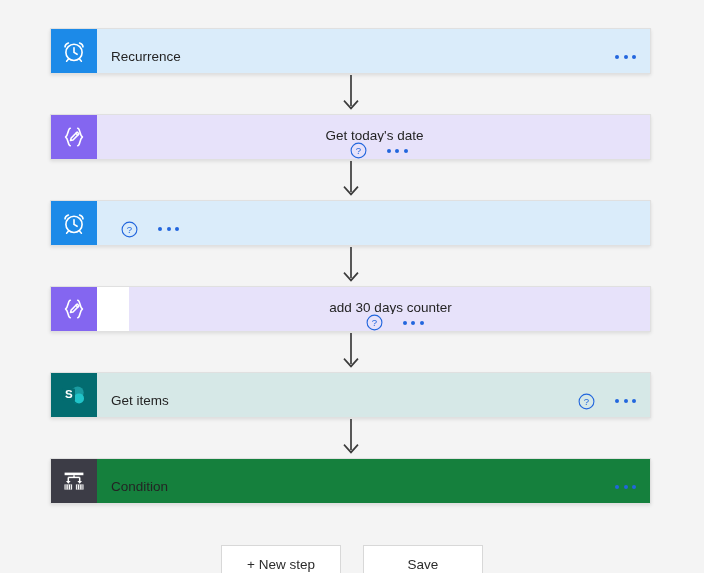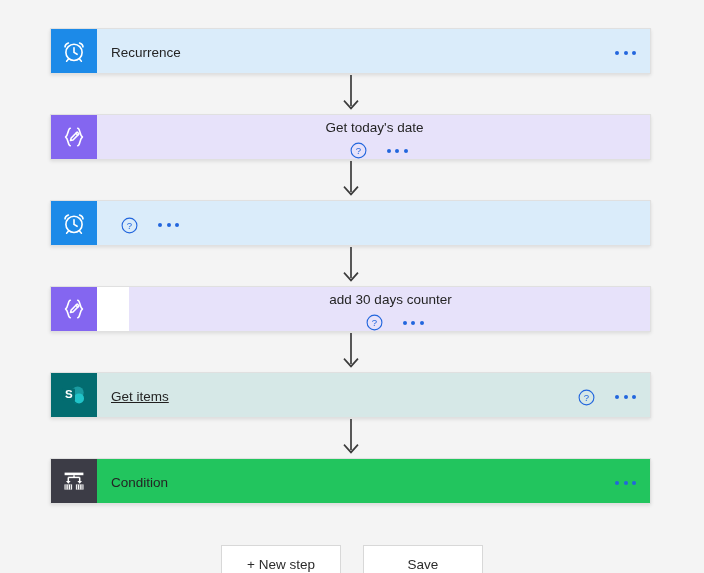--- a/index.html
+++ b/index.html
@@ -45,21 +45,21 @@
     display: flex;
     align-items: center;
     justify-content: center;
     box-sizing: border-box;
   }
 
   .card-body {
     flex: 1 1 auto;
     display: flex;
     align-items: center;
-    padding: 4px 12px 0 14px;
+    padding: 12px 12px 0 14px;
     box-sizing: border-box;
     min-width: 0;
   }
 
   .card-title {
     font-size: 13.5px;
     line-height: 18px;
     color: #242424;
     white-space: nowrap;
     overflow: hidden;
@@ -95,23 +95,23 @@
     border-radius: 50%;
     background: #2266dd;
   }
 
   
   .v-blue   .card-icon { background: #1c8ae8; }
   .v-blue   .card-body { background: #daecfa; }
   .v-purple .card-icon { background: #8466f0; }
   .v-purple .card-body { background: #e7e2fa; flex-direction: column; }
   .v-teal   .card-icon { background: #036c70; }
-  .v-teal   .card-body { background: #d6e8e7; text-decoration: underline; }
+  .v-teal   .card-body { background: #d6e8e7; }
   .v-gray   .card-icon { background: #3c3c46; }
-  .v-gray   .card-body { background: #22c55e; }
+  .v-gray   .card-body { background: #15803d; }
 
   
   .connector {
     position: absolute;
     left: 343px;
     width: 16px;
     height: 38px;
   }
 
   

